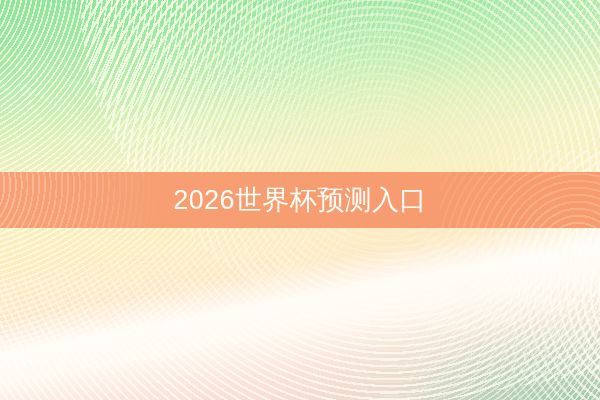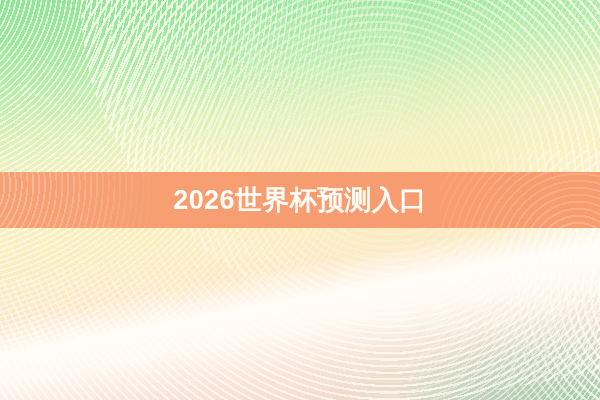--- a/index.html
+++ b/index.html
@@ -220,21 +220,21 @@
         rgba(255, 234, 212, 0.42) 7.0px);
     -webkit-mask-image: radial-gradient(circle at 60% 86%, rgba(0,0,0,0.75) 0%, rgba(0,0,0,0.40) 52%, rgba(0,0,0,0) 92%);
             mask-image: radial-gradient(circle at 60% 86%, rgba(0,0,0,0.75) 0%, rgba(0,0,0,0.40) 52%, rgba(0,0,0,0) 92%);
   }
 
   .title-text {
     position: relative;
     z-index: 2;
     color: #fffdf7;
     font-size: 27px;
-    font-weight: bold;
+    font-weight: normal;
     letter-spacing: 0.4px;
     line-height: 1;
     white-space: nowrap;
     font-family: "Liberation Sans", "DejaVu Sans", sans-serif;
   }
 </style>
 </head>
 <body>
 
 <div id="stage">

